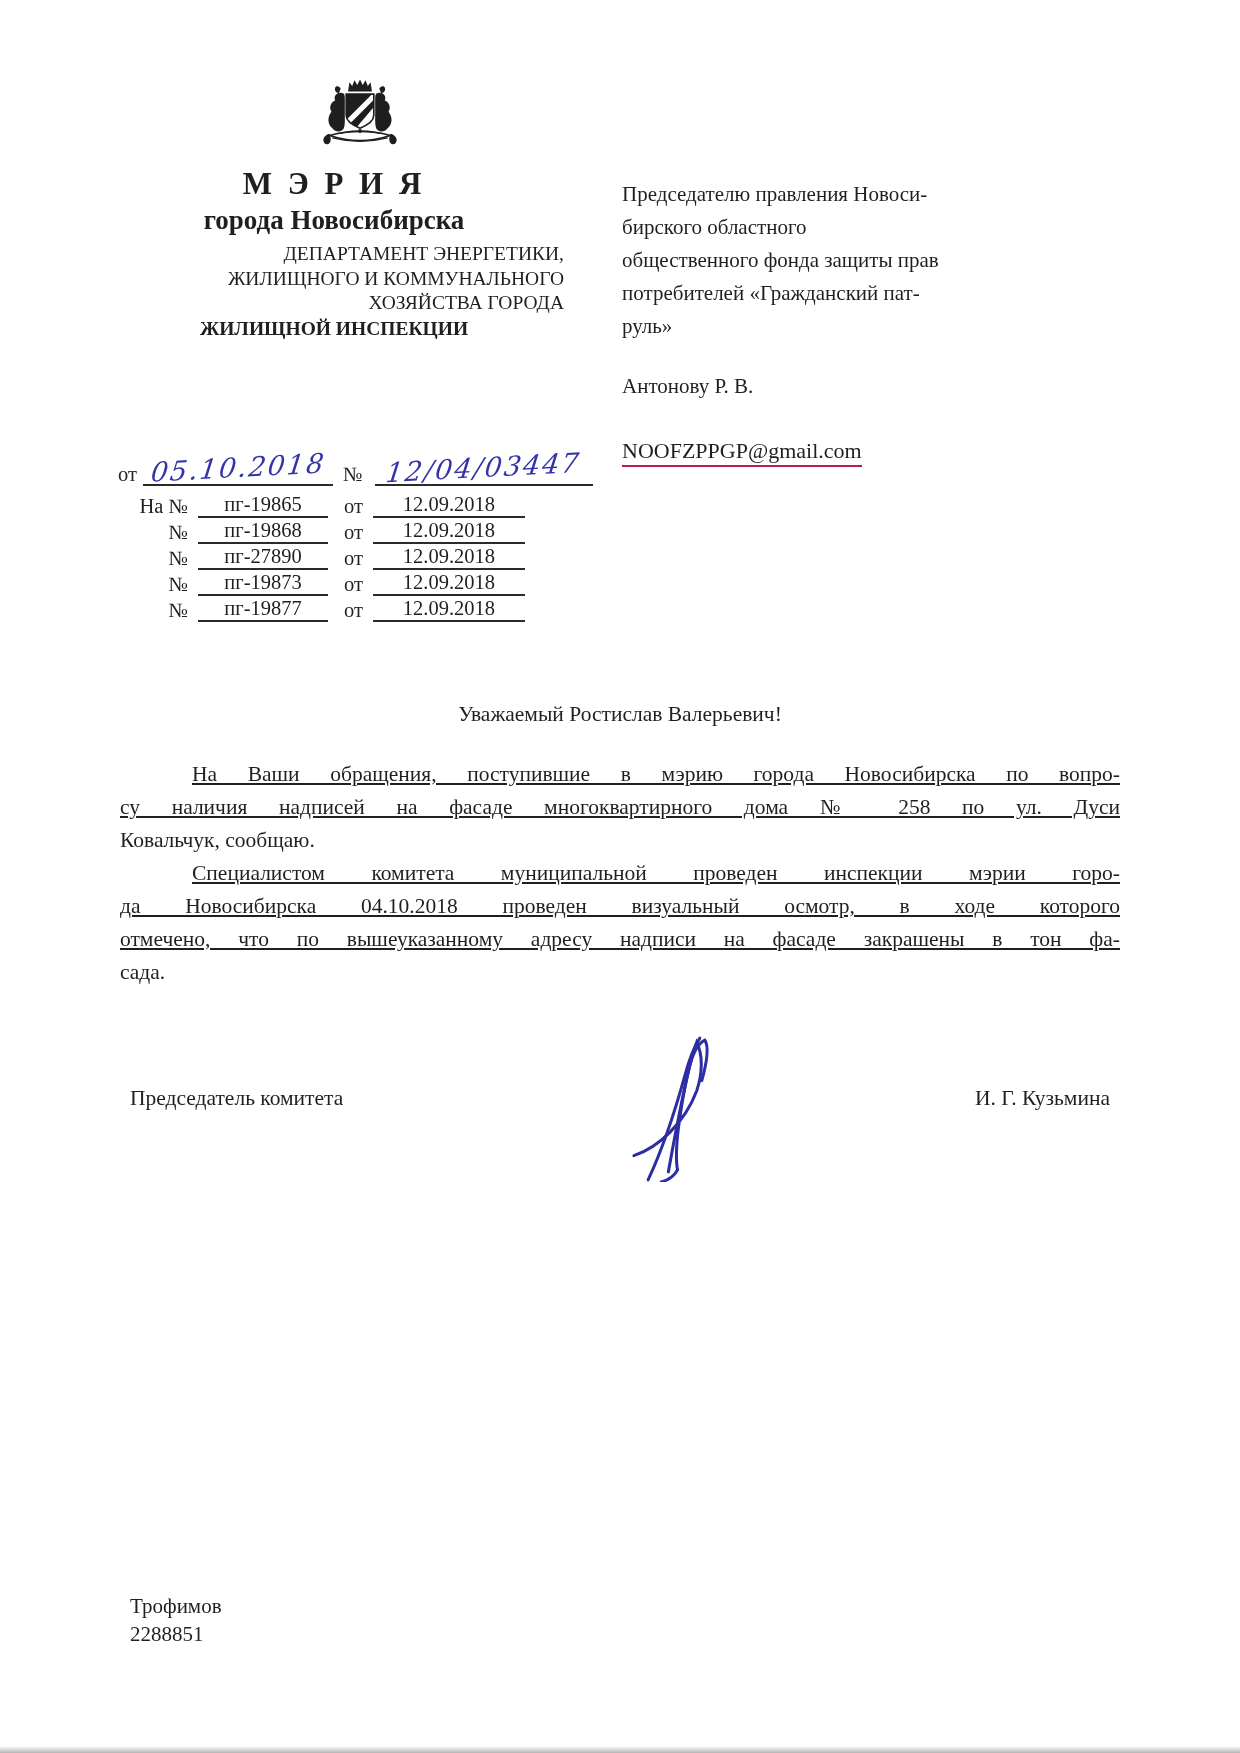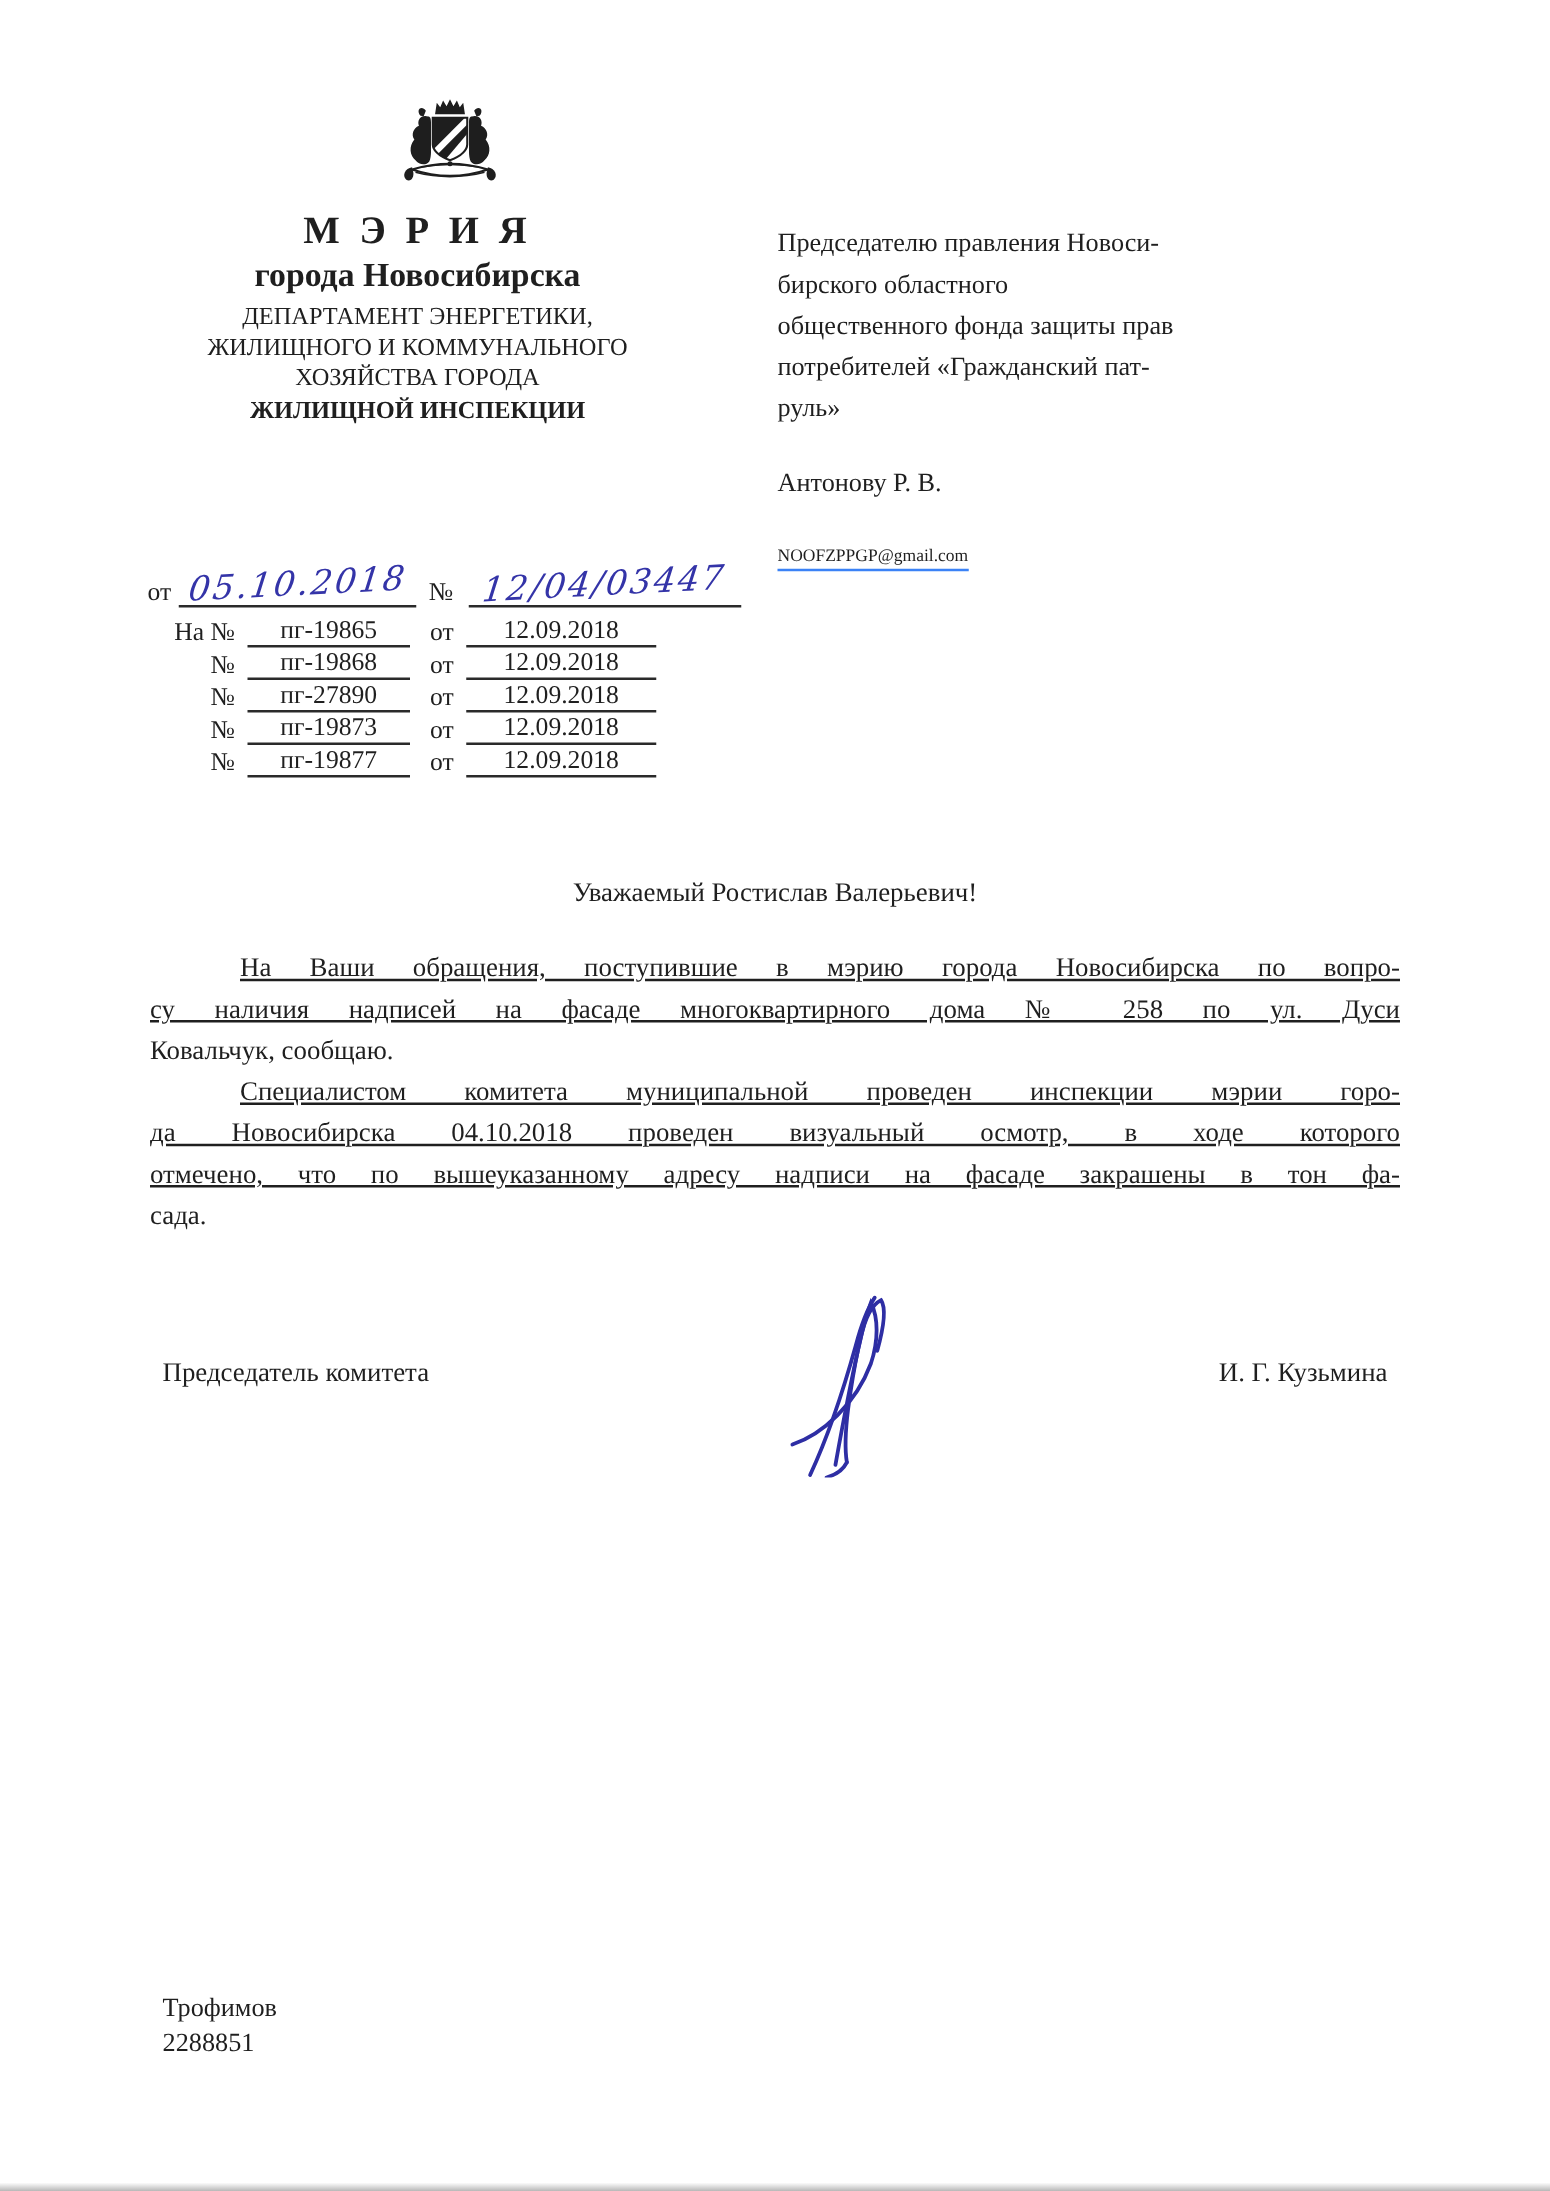--- a/index.html
+++ b/index.html
@@ -11,21 +11,21 @@
     font-family: "Liberation Serif", serif;
     color: #1f1f1f;
     overflow: hidden;
   }
   
   .emblem { position: absolute; left: 314px; top: 72px; width: 92px; height: 94px; }
   
   .letterhead { position: absolute; left: 104px; top: 166px; width: 460px; text-align: center; }
   .org-title    { font-size: 31px; font-weight: bold; letter-spacing: 4px; }
   .org-subtitle { font-size: 27px; font-weight: bold; margin-top: 3px; }
-  .dept-line    { font-size: 19.5px; line-height: 24.5px; }
+  .dept-line    { font-size: 19.5px; line-height: 24.5px; text-align: right; }
   .dept-block   { margin-top: 6px; }
   .committee-line { font-size: 19.5px; font-weight: bold; line-height: 25px; }
   .address-block { margin-top: 15px; }
   .addr-line    { font-size: 20.5px; line-height: 27px; }
   
   .outgoing { position: absolute; left: 118px; top: 450px; width: 500px;
               display: flex; align-items: flex-end; font-size: 20.5px; }
   .outgoing .lbl { padding: 0 6px 0 0; }
   .uline { display: inline-block; border-bottom: 2px solid #2a2a2a; text-align: center; height: 34px; }
   .uline.date-line { width: 190px; margin-right: 10px; }
@@ -39,22 +39,22 @@
   
   .refs { position: absolute; left: 118px; top: 492px; font-size: 20.5px; }
   .ref-row { display: flex; align-items: flex-end; height: 26px; margin-bottom: 0px; }
   .ref-label { width: 70px; text-align: right; }
   .ref-number { width: 130px; margin-left: 10px; text-align: center; border-bottom: 2px solid #2a2a2a; }
   .ref-from { margin-left: 16px; }
   .ref-date { width: 152px; margin-left: 10px; text-align: center; border-bottom: 2px solid #2a2a2a; }
   
   .recipient { position: absolute; left: 622px; top: 178px; width: 480px; font-size: 21px; line-height: 33px; }
   .recipient-name { position: absolute; left: 622px; top: 374px; font-size: 21px; }
-  .recipient-email { position: absolute; left: 622px; top: 438px; font-size: 14px;
-                     border-bottom: 2px solid #3b82f6; padding-bottom: 1px; }
+  .recipient-email { position: absolute; left: 622px; top: 438px; font-size: 22px;
+                     border-bottom: 2px solid #be185d; padding-bottom: 1px; }
   
   .greeting { position: absolute; left: 0; top: 702px; width: 1240px; text-align: center; font-size: 21.5px; }
   .body-text { position: absolute; left: 120px; top: 758px; width: 1000px; font-size: 21.5px; }
   .bline { line-height: 33px; height: 33px; overflow: hidden; }
   .jline { text-align: justify; text-align-last: justify; text-decoration: underline; }
   .indent { margin-left: 72px; }
   
   .position-title { position: absolute; left: 130px; top: 1086px; font-size: 21.5px; }
   .signer-name    { position: absolute; left: 975px; top: 1086px; font-size: 21.5px; }
   .signature { position: absolute; left: 612px; top: 1030px; width: 135px; height: 152px; }

